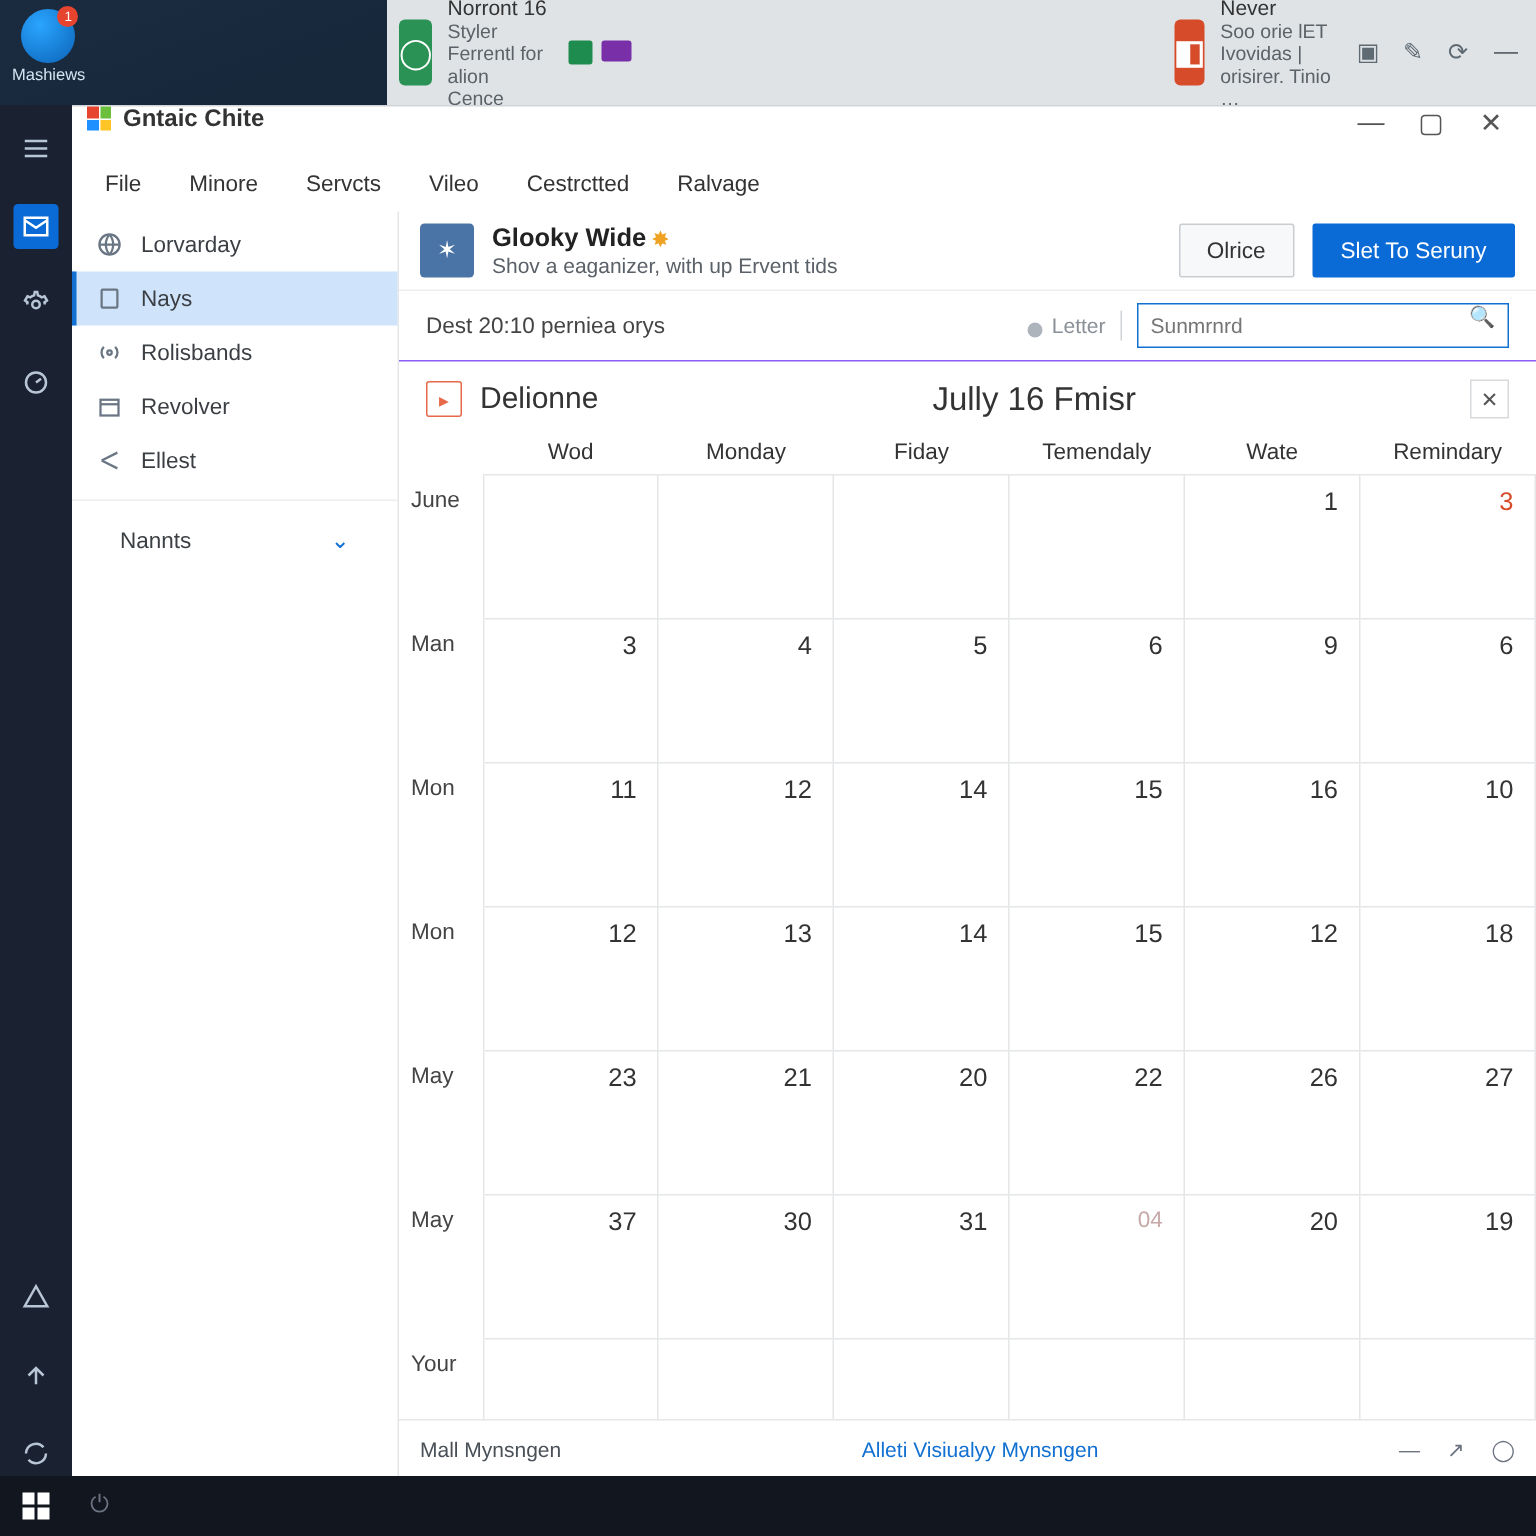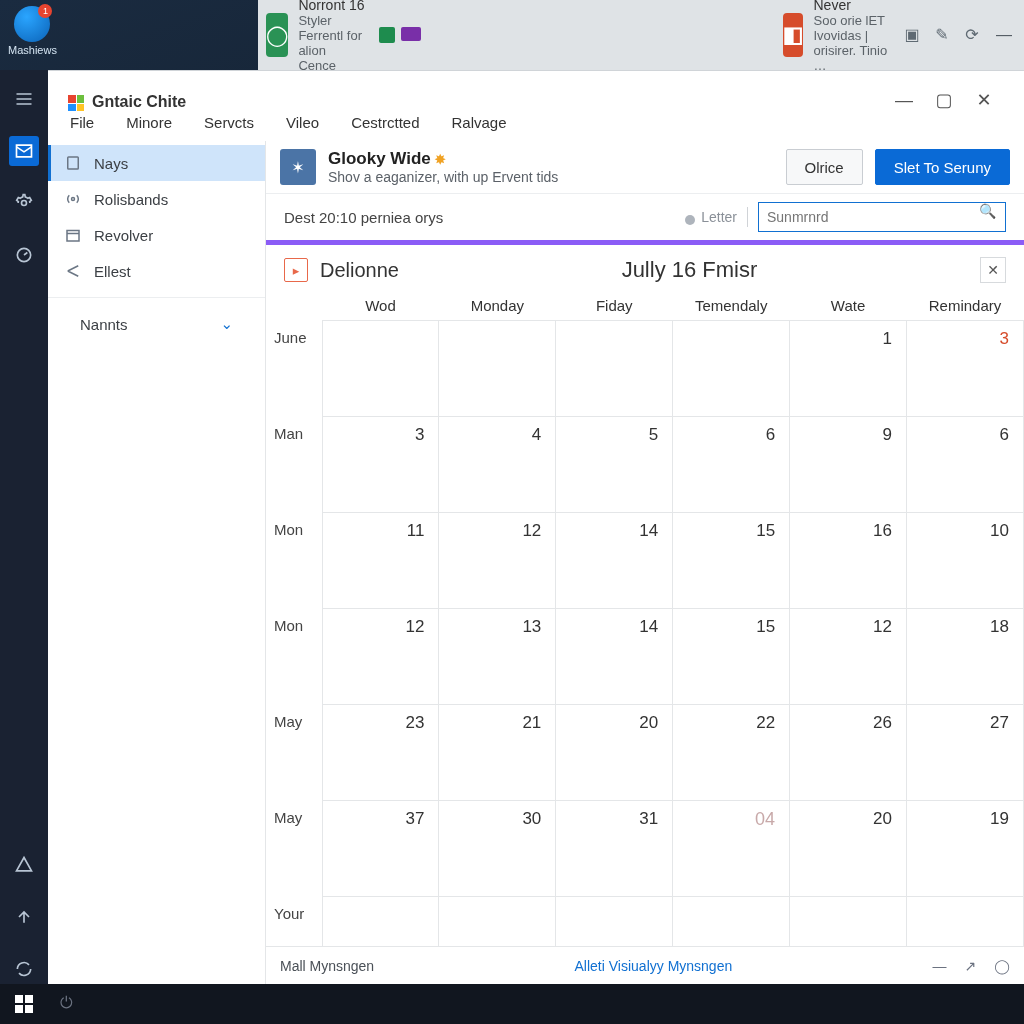--- a/index.html
+++ b/index.html
@@ -25,21 +25,21 @@
 .taskbar{position:absolute;left:0;top:70px;width:48px;bottom:40px;background:#1a2232;display:flex;flex-direction:column;align-items:center;padding-top:14px;gap:22px}
 .tb-item{width:30px;height:30px;display:flex;align-items:center;justify-content:center;color:#b8c5d4;position:relative}
 .tb-item.active{background:#0a6ad6;border-radius:3px;color:#fff}
 .tb-item svg{width:20px;height:20px}
 .taskbar .spacer{flex:1}
 .wintask{position:absolute;left:0;bottom:0;width:1024px;height:40px;background:#11161f;display:flex;align-items:center}
 .startbtn{width:48px;height:40px;display:flex;align-items:center;justify-content:center;color:#fff}
 .winlogo{width:18px;height:18px;display:grid;grid-template-columns:1fr 1fr;grid-template-rows:1fr 1fr;gap:2px}
 .winlogo span{background:#fff}
 .app{position:absolute;left:48px;top:70px;right:0;bottom:40px;background:#fff;border-top:1px solid #d0d4d8;display:flex;flex-direction:column}
-.titlebar{height:40px;display:flex;align-items:flex-end;padding:0 20px;color:#333}
+.titlebar{height:40px;display:flex;align-items:flex-start;padding:0 10px;color:#333}
 .title-ico{width:16px;height:16px;margin-right:8px;display:grid;grid-template-columns:1fr 1fr;grid-template-rows:1fr 1fr;gap:1px}
 .title-ico span:nth-child(1){background:#e74430}
 .title-ico span:nth-child(2){background:#6cbf3d}
 .title-ico span:nth-child(3){background:#1e90ff}
 .title-ico span:nth-child(4){background:#ffc425}
 .titlebar .spacer{flex:1}
 .titlebar .wc{width:40px;text-align:center;color:#555;font-size:18px}
 .menubar{height:30px;display:flex;align-items:flex-start;padding:0 8px;gap:4px;color:#333;font-size:15px}
 .menubar span{padding:3px 14px}
 .body{flex:1;display:flex;min-height:0}
@@ -52,40 +52,40 @@
 .sect .chev{margin-left:auto;color:#1170d1}
 .main{flex:1;display:flex;flex-direction:column;min-width:0}
 .ribbon{display:flex;align-items:center;padding:8px 14px;gap:12px;border-bottom:1px solid #eceef0}
 .rib-ico{width:36px;height:36px;background:#4b74a6;border-radius:3px;display:flex;align-items:center;justify-content:center;color:#fff}
 .rib-txt .r1{font-size:17px;font-weight:600;color:#222}
 .rib-txt .r2{font-size:14px;color:#5b6168}
 .rib-sp{flex:1}
 .btn{height:36px;padding:0 18px;border:1px solid #c9cdd2;background:#f7f8f9;border-radius:2px;font-size:15px;color:#333;display:flex;align-items:center}
 .btn.primary{background:#0a6ad6;color:#fff;border-color:#0a6ad6}
 .star{color:#f0a223;font-size:13px;margin-left:4px}
-.infobar{display:flex;align-items:center;padding:8px 18px;font-size:15px;color:#444;border-bottom:5px solid #8b5cf6}
+.infobar{display:flex;align-items:center;padding:8px 18px;font-size:15px;color:#444;border-bottom:1px solid #8b5cf6}
 .pill{margin-left:auto;display:flex;align-items:flex-end;gap:6px;color:#8a9098;font-size:14px}
 .dot{width:10px;height:10px;border-radius:50%;background:#aeb4bc}
 .bar{width:1px;height:20px;background:#d0d3d7;margin:0 10px}
 .search{width:248px;height:30px;border:1px solid #1170d1;display:flex;padding:0 8px;font-size:14px;color:#777}
 .search input{border:0;outline:0;flex:1;font-size:14px;color:#333;background:transparent}
 .sico{color:#5a5f66}
 .calhdr{display:flex;align-items:center;padding:12px 18px 8px;gap:12px}
 .calico{width:24px;height:24px;border:1px solid #e8684a;color:#e8684a;display:flex;align-items:center;justify-content:center;font-size:13px;border-radius:2px}
 .calhdr .ct{font-size:20px;color:#333}
 .calhdr .mt{flex:1;text-align:center;font-size:22px;color:#333}
 .closex{width:26px;height:26px;border:1px solid #d7dadd;display:flex;align-items:center;justify-content:center;color:#555;font-size:14px}
 .grid{flex:1;overflow:hidden}
 table{width:100%;border-collapse:collapse;table-layout:fixed}
 th{font-weight:400;font-size:15px;color:#333;padding:6px 0;text-align:center}
 th.rowh{width:56px}
 td{border:1px solid #e4e6e8;height:96px;vertical-align:top;text-align:right;padding:8px 14px;font-size:17px;color:#333}
 td.rowh{border:0;border-right:1px solid #e4e6e8;text-align:left;font-size:15px;color:#444;padding:8px 8px;vertical-align:top}
 td.red{color:#d64c2b}
-td.faint{color:#c8a9a9;font-size:18px}
+td.faint{color:#c8a9a9;font-size:15px}
 .status{height:38px;border-top:1px solid #e4e6e8;display:flex;align-items:center;padding:0 14px;font-size:14px;color:#4a5057;gap:18px}
 .status .mid{flex:1;text-align:center;color:#1170d1}
 .status .r{display:flex;gap:18px;color:#6b7280;align-items:center}
 .powerico{width:20px;height:20px;color:#6b7280}
 </style>
 </head>
 <body>
 
 <div class="desktop">
   <div class="desktop-icon">
@@ -198,20 +198,27 @@
       <span>File</span>
       <span>Minore</span>
       <span>Servcts</span>
       <span>Vileo</span>
       <span>Cestrctted</span>
       <span>Ralvage</span>
     </div>
 
     <div class="body">
       <div class="sidebar">
+        <div class="nav-item">
+          <svg class="nav-ico" viewBox="0 0 24 24" fill="none" stroke="currentColor" stroke-width="2">
+              <circle cx="12" cy="12" r="9"></circle>
+              <path d="M3 12h18M12 3a14 14 0 0 1 0 18M12 3a14 14 0 0 0 0 18"></path>
+            </svg>
+          <span>Lorvarday</span>
+        </div>
         <div class="nav-item sel">
           <svg class="nav-ico" viewBox="0 0 24 24" fill="none" stroke="currentColor" stroke-width="2">
               <rect x="5" y="4" width="14" height="16" rx="1"></rect>
             </svg>
           <span>Nays</span>
         </div>
         <div class="nav-item">
           <svg class="nav-ico" viewBox="0 0 24 24" fill="none" stroke="currentColor" stroke-width="2">
               <circle cx="12" cy="12" r="2"></circle>
               <path d="M7 7a7 7 0 0 0 0 10M17 7a7 7 0 0 1 0 10"></path>

